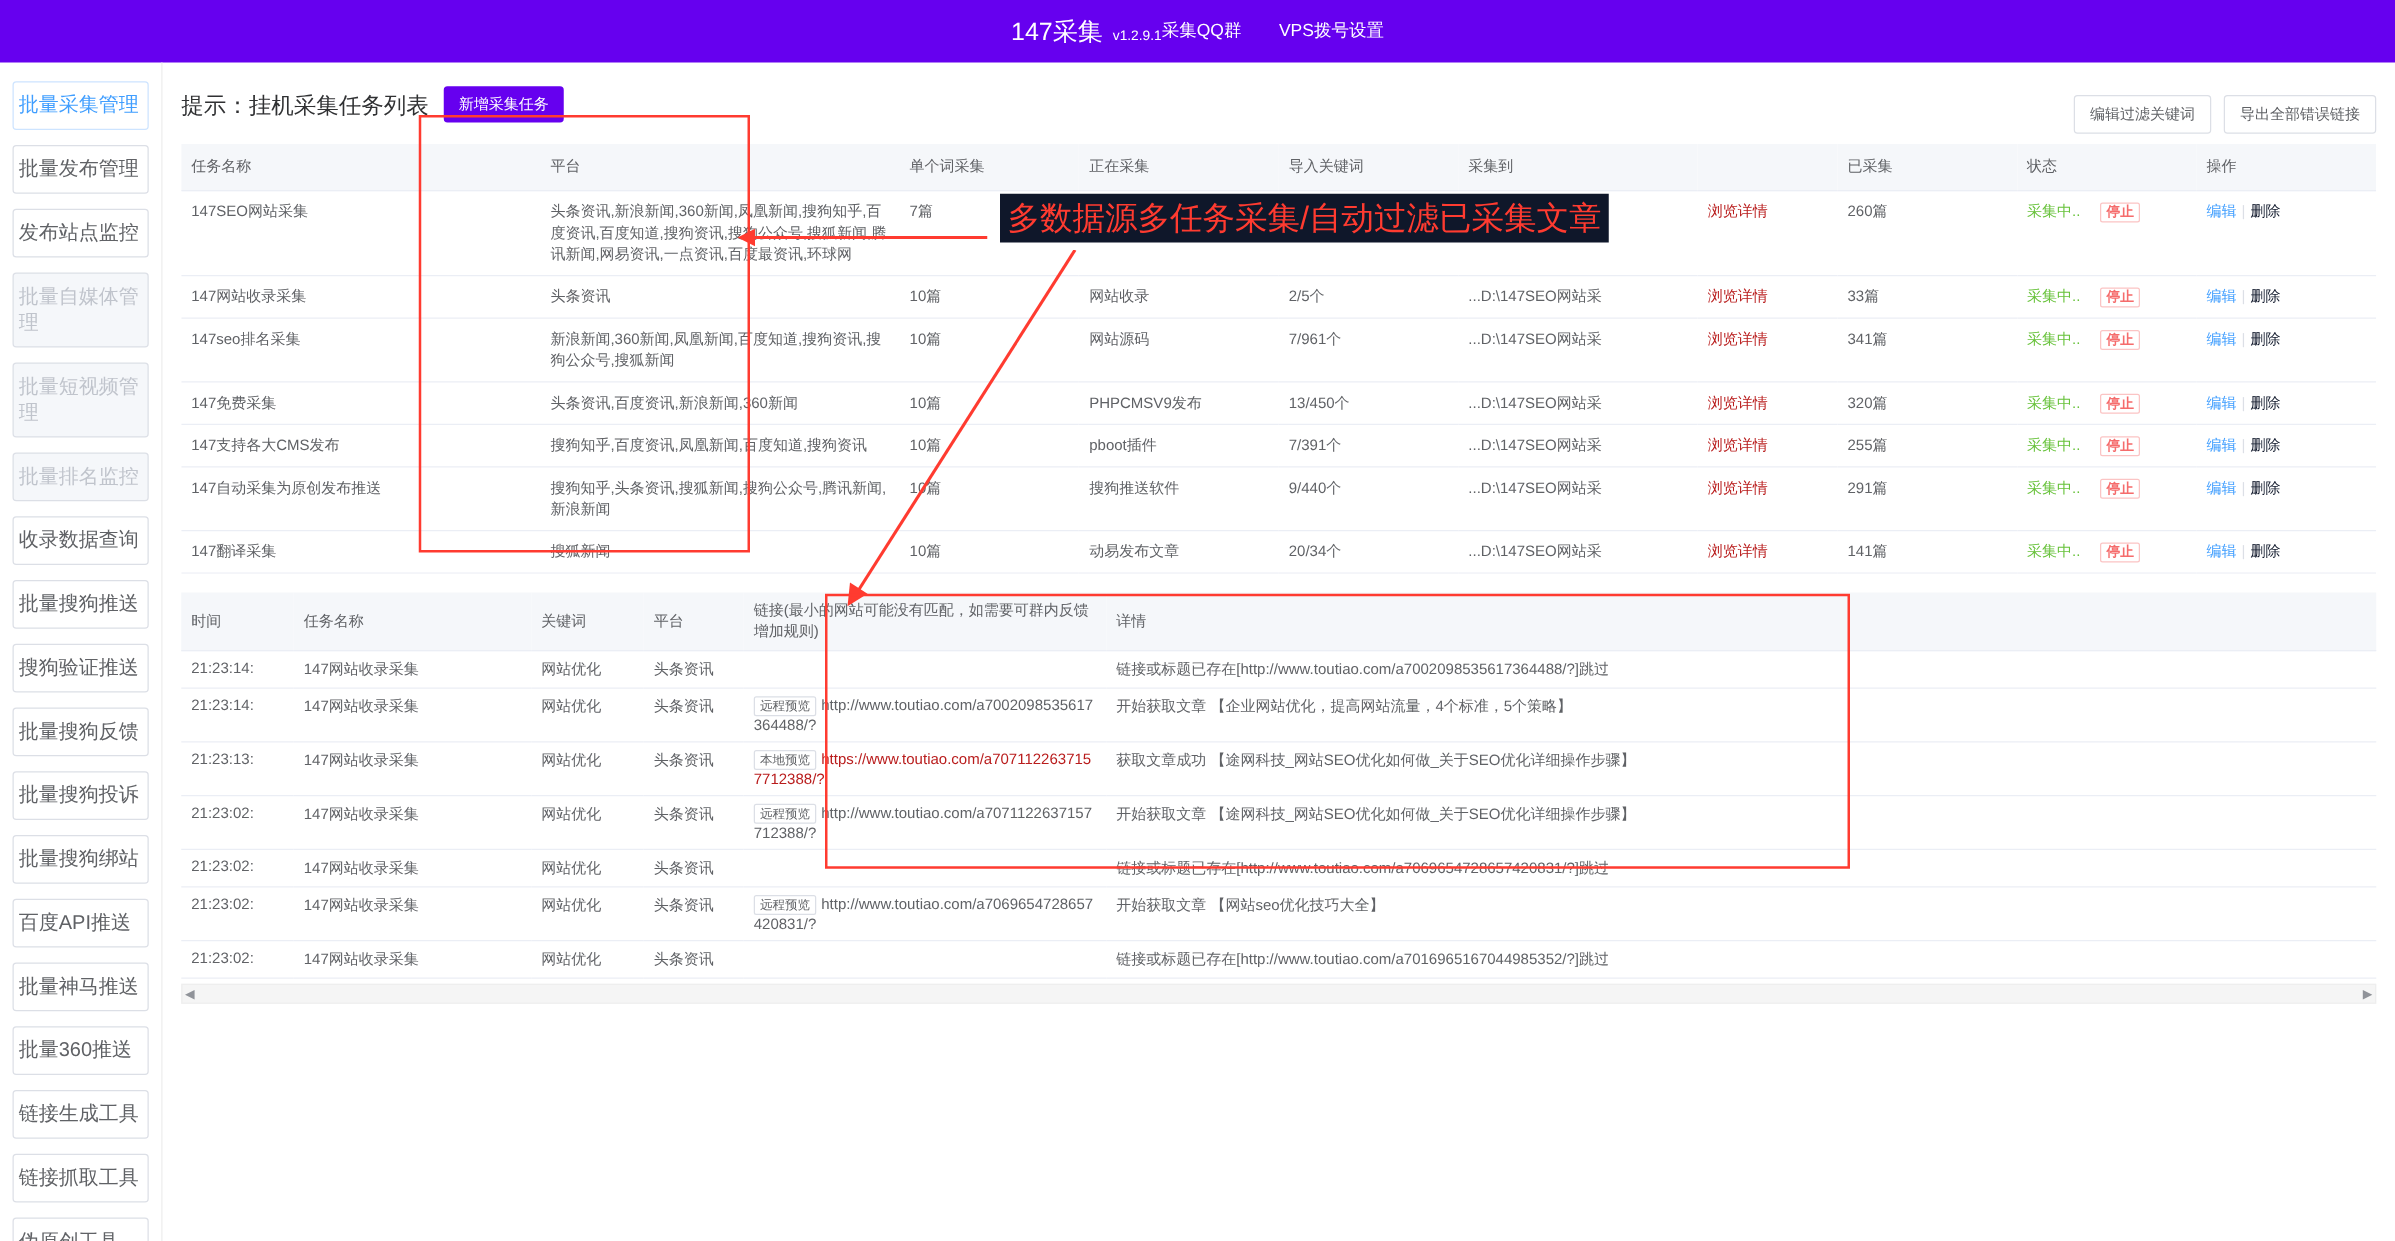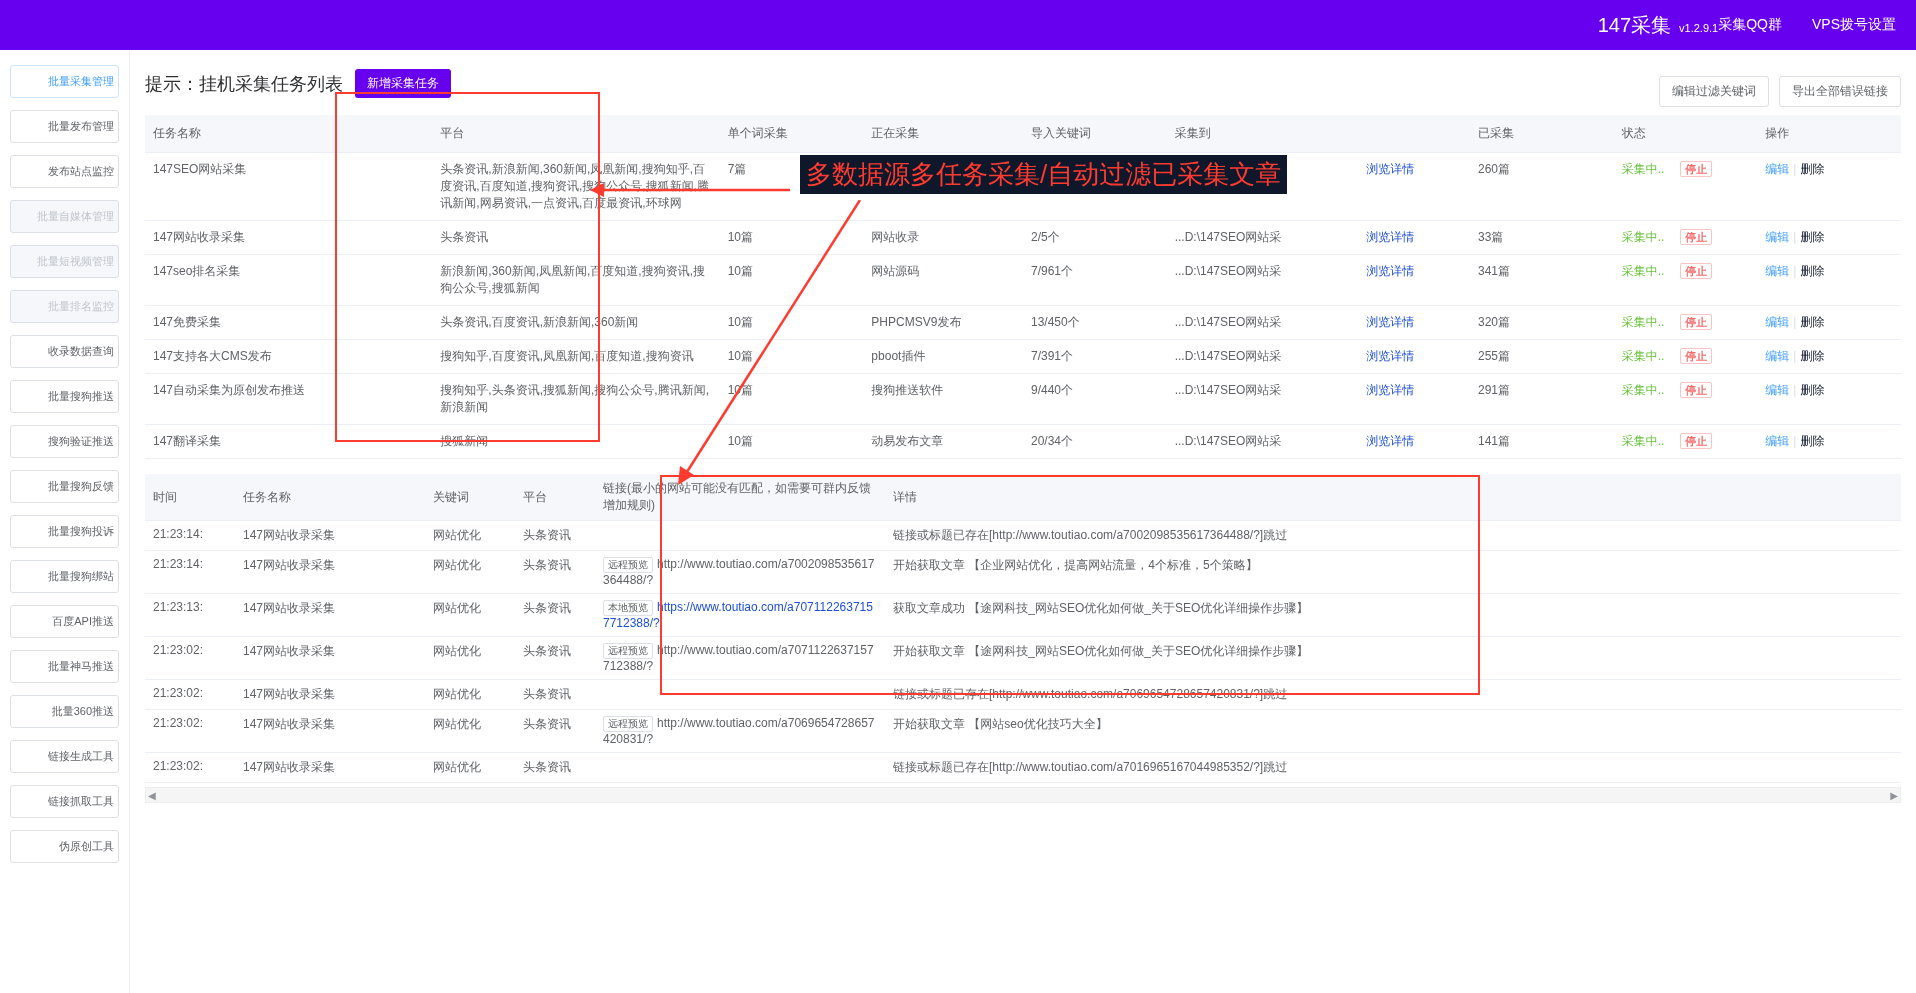--- a/index.html
+++ b/index.html
@@ -1,43 +1,43 @@
 <!DOCTYPE html>
 <html><head>
 <meta charset="utf-8">
 <style>
 * { box-sizing: border-box; margin: 0; padding: 0; }
 body { font-family: "Microsoft YaHei", Arial, sans-serif; font-size: 12px; color: #333; background: #fff; }
 
-.header { background: #6600ef; color: #fff; height: 50px; display: flex; align-items: center; padding: 0 20px; justify-content: flex-end; }
+.header { background: #6600ef; color: #fff; height: 50px; display: flex; align-items: center; padding: 0 20px; justify-content: center; }
 .header-left { display: flex; align-items: baseline; gap: 8px; }
 .app-title { font-size: 20px; font-weight: 500; }
 .app-version { font-size: 11px; }
 .header-right { display: flex; gap: 30px; font-size: 14px; }
 .header-link { color: #fff; cursor: pointer; }
 
 .layout { display: flex; height: calc(993px - 50px); }
 .sidebar { width: 130px; padding: 15px 10px; display: flex; flex-direction: column; gap: 12px; border-right: 1px solid #eee; flex-shrink:0; }
-.sidebar-btn { border: 1px solid #dcdfe6; background: #fff; padding: 8px 4px; font-size: 11px; text-align: right; border-radius: 3px; cursor: pointer; color: #606266; }
+.sidebar-btn { border: 1px solid #dcdfe6; background: #fff; padding: 8px 4px; font-size: 16px; text-align: left; border-radius: 3px; cursor: pointer; color: #606266; }
 .sidebar-btn.active { color: #409eff; border-color: #cde4ff; }
 .sidebar-btn.disabled { color: #c0c4cc; background: #f5f7fa; cursor: not-allowed; }
 
 .main { flex: 1; padding: 10px 15px; overflow: hidden; display: flex; flex-direction: column; position: relative; }
 .toolbar { display: flex; align-items: center; justify-content: space-between; margin-bottom: 8px; }
 .toolbar-left { display: flex; align-items: center; gap: 12px; }
 .toolbar-title { font-size: 18px; font-weight: 400; color: #303133; }
 .btn-primary { background: #6600ef; color: #fff; border: none; padding: 6px 12px; border-radius: 3px; font-size: 12px; cursor: pointer; }
 .btn-plain { background: #fff; border: 1px solid #dcdfe6; padding: 6px 12px; border-radius: 3px; font-size: 12px; cursor: pointer; color: #606266; margin-top: 16px; }
 .toolbar-right { display: flex; gap: 10px; }
 
 .table-wrap { overflow: auto; }
 table { width: 100%; border-collapse: collapse; table-layout: fixed; }
 th { background: #f5f7fa; text-align: left; padding: 10px 8px; font-weight: 500; color: #606266; font-size: 12px; border-bottom: 1px solid #ebeef5; }
 td { padding: 8px 8px; font-size: 12px; color: #606266; border-bottom: 1px solid #ebeef5; vertical-align: top; word-break: break-all; }
-.link-green { color: #1d4ed8; cursor: pointer; }
+.link-green { color: #b91c1c; cursor: pointer; }
 .status-cell { white-space: nowrap; }
 .status-green { color: #67c23a; }
 .status-red { color: #f56c6c; border: 1px solid #fbc4c4; padding: 1px 4px; border-radius: 2px; font-size: 11px; margin-left: 16px; cursor: pointer; font-weight: bold; }
 .op-link { color: #409eff; cursor: pointer; }
 .op-del { color: #0f172a; cursor: pointer; }
 .op-sep { color: #dcdfe6; margin: 0 4px; }
 
 .annotation-box { position: absolute; border: 2.5px solid #ff3b30; pointer-events: none; z-index: 10; }
 .annotation-text { position: absolute; color: #ff3b30; font-size: 26px; font-weight: 500; pointer-events: none; z-index: 11; background: #0f172a; padding: 2px 6px; }
 .arrow { position: absolute; pointer-events: none; z-index: 9; }

